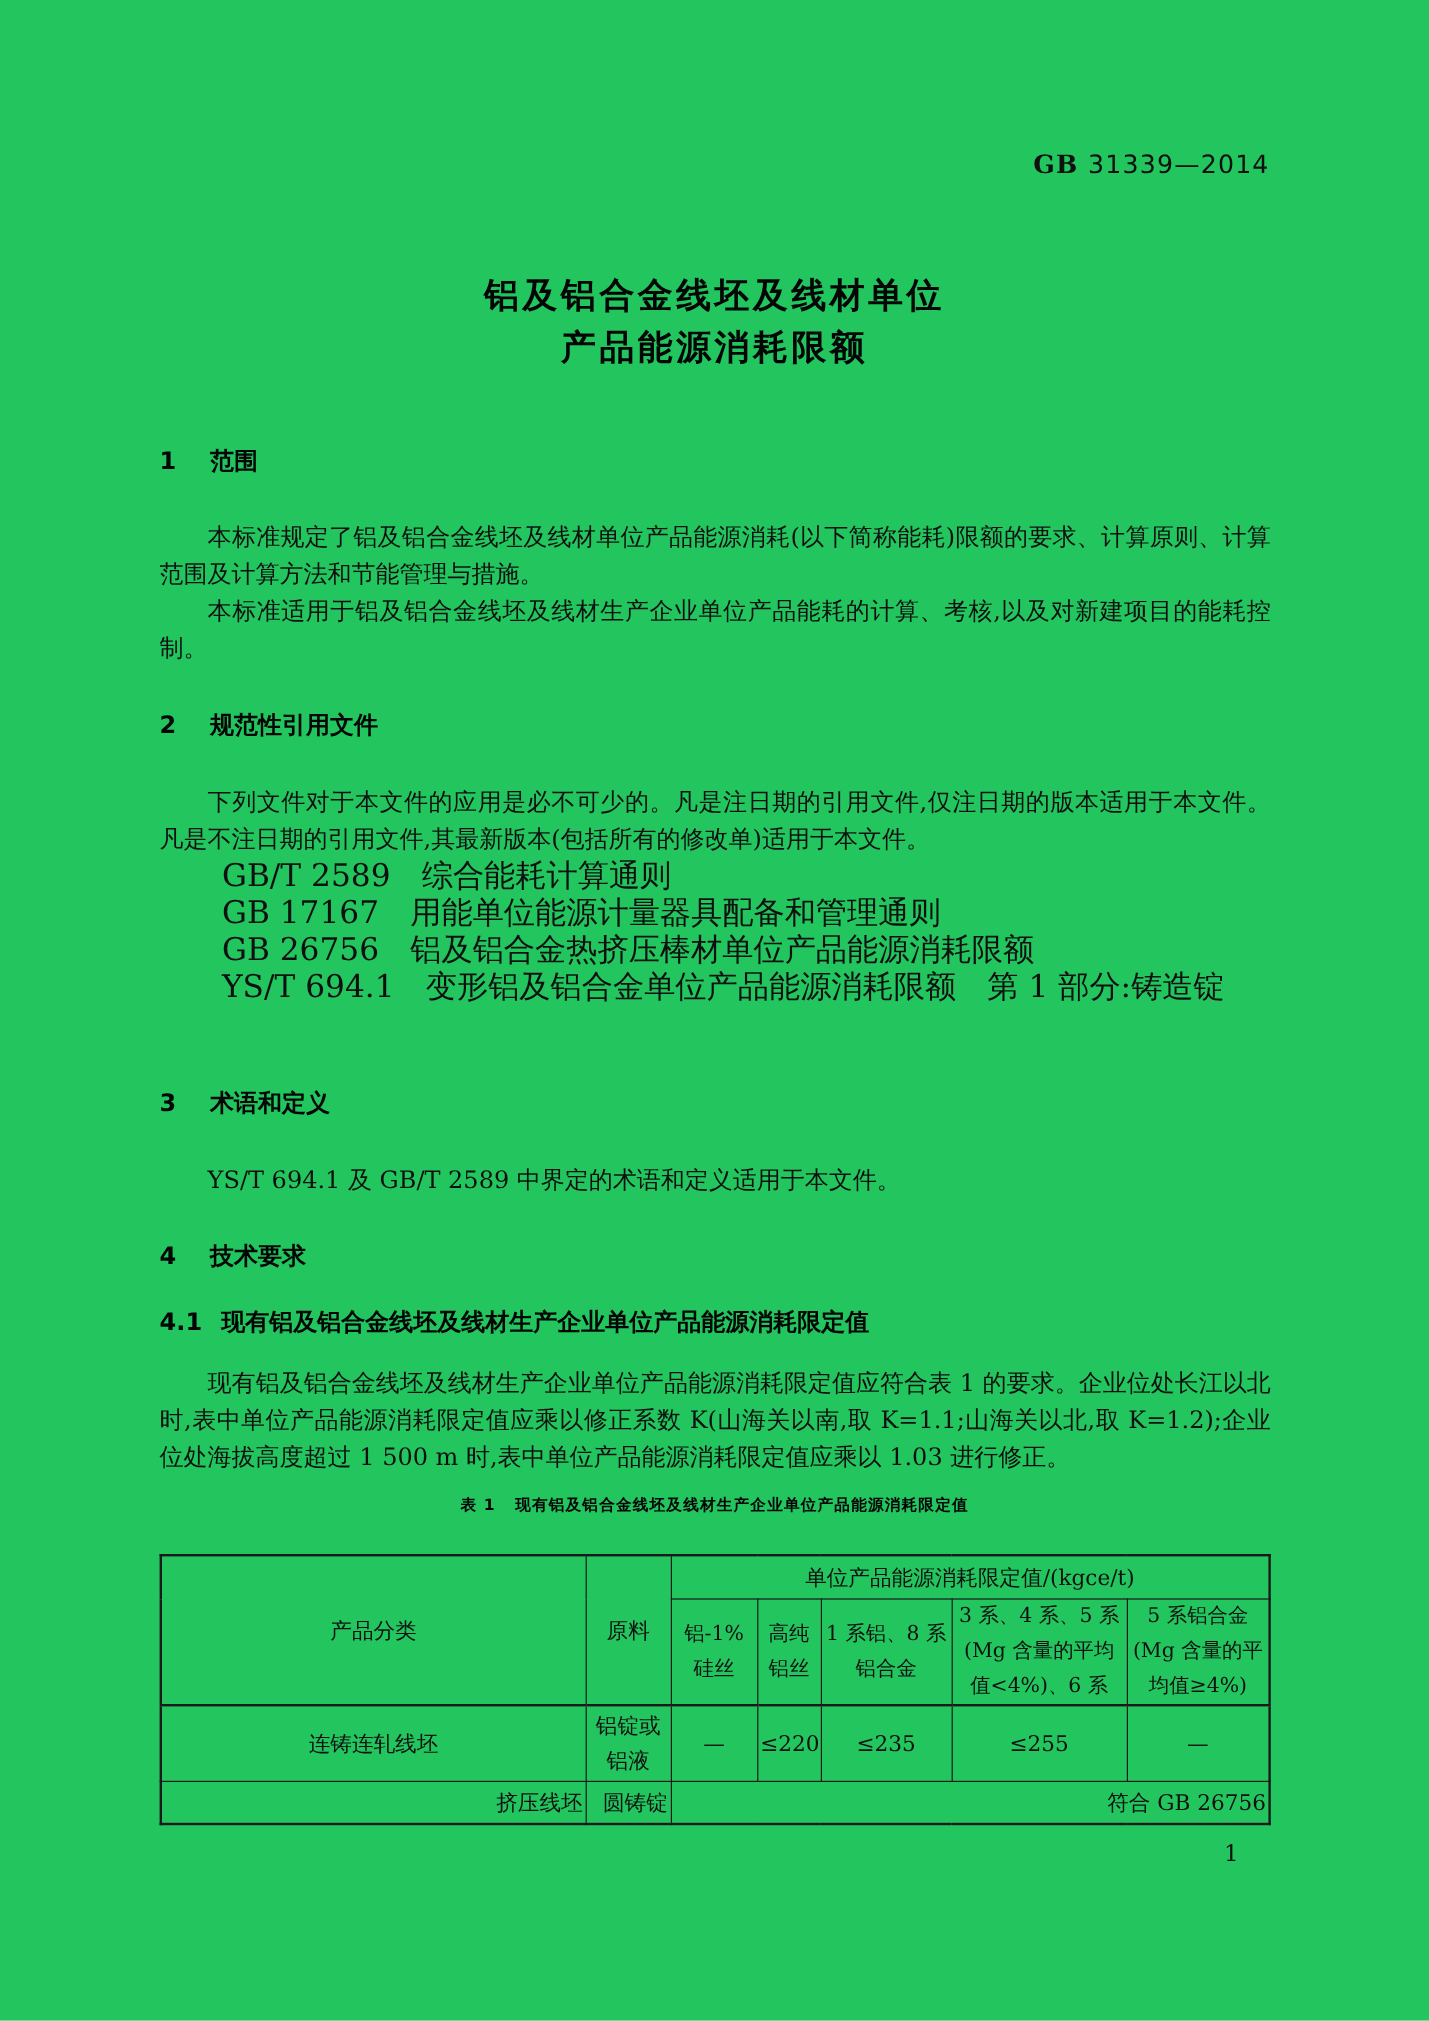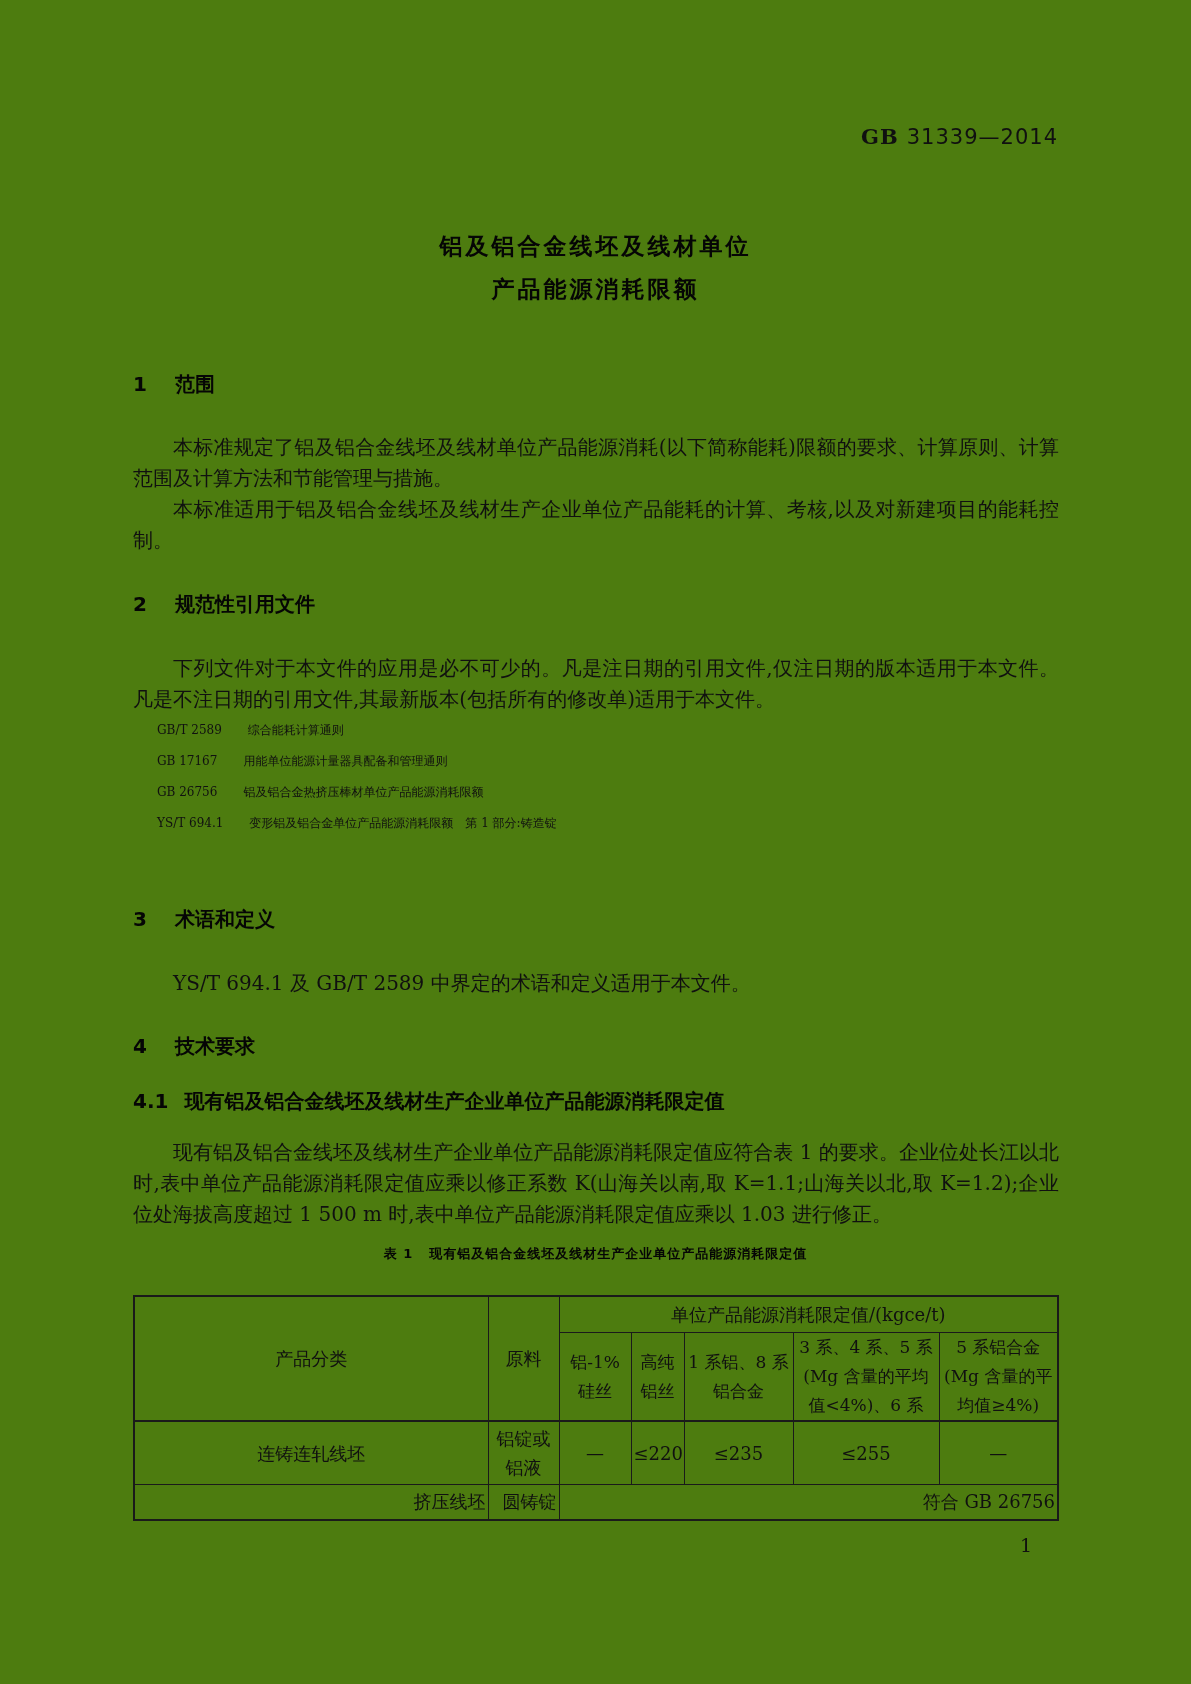--- a/index.html
+++ b/index.html
@@ -1,19 +1,19 @@
 <!DOCTYPE html>
 <html><head>
 <meta charset="utf-8">
 <style>
   html,body{margin:0;padding:0;background:#ffffff;}
   .page{
     position:relative;
     width:1191px;height:1684px;
-    background:#4d7c0f;
+    background:#22c55e;
     color:#101010;
     font-family:"DejaVu Serif","Liberation Serif",serif;
     overflow:hidden;
   }
   .abs{position:absolute;}
 
   
   .gb-header{
     top:124px;right:133px;
     font-size:21px;letter-spacing:1px;
@@ -21,21 +21,21 @@
   }
   .gb-header .gb{font-weight:bold;font-family:"DejaVu Serif","Liberation Serif",serif;}
   .gb-header .num{font-family:"DejaVu Sans","Liberation Sans",sans-serif;font-weight:500;margin-left:8px;}
 
   
   .doc-title{
     top:225px;left:0;width:100%;
     text-align:center;
     font-family:"DejaVu Sans","Liberation Sans",sans-serif;
     font-weight:bold;
-    font-size:23px;line-height:43px;letter-spacing:3px;
+    font-size:29px;line-height:43px;letter-spacing:3px;
     color:#050505;
   }
 
   
   .sec-h{
     left:133px;width:930px;
     font-family:"DejaVu Sans","Liberation Sans",sans-serif;
     font-weight:bold;font-size:20px;line-height:24px;
     color:#050505;white-space:nowrap;
   }
@@ -46,21 +46,21 @@
   
   .body-block{
     left:133px;width:926px;
     font-size:20px;line-height:31px;
     text-align:justify;
     color:#101010;
   }
   .body-block p{margin:0;text-indent:2em;}
 
   
-  .ref-list{left:133px;width:926px;font-size:12px;line-height:31px;}
+  .ref-list{left:133px;width:926px;font-size:26px;line-height:31px;}
   .ref-item{padding-left:2em;white-space:nowrap;}
   .ref-item .ref-code{display:inline-block;}
   .ref-item .ref-name{margin-left:26px;}
 
   
   .tbl-caption{
     top:1245px;left:0;width:100%;text-align:center;
     font-family:"DejaVu Sans","Liberation Sans",sans-serif;
     font-weight:bold;font-size:13px;letter-spacing:1px;
     color:#050505;

